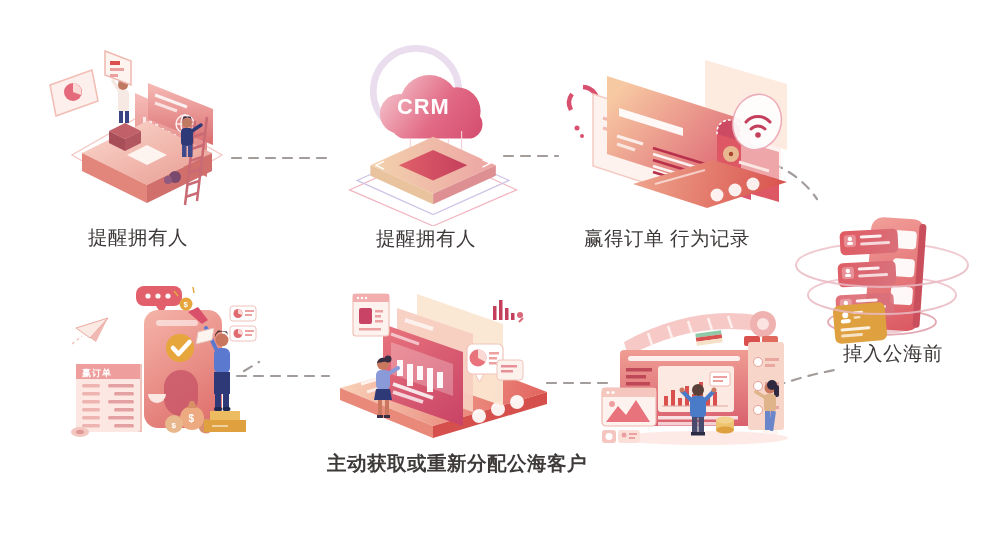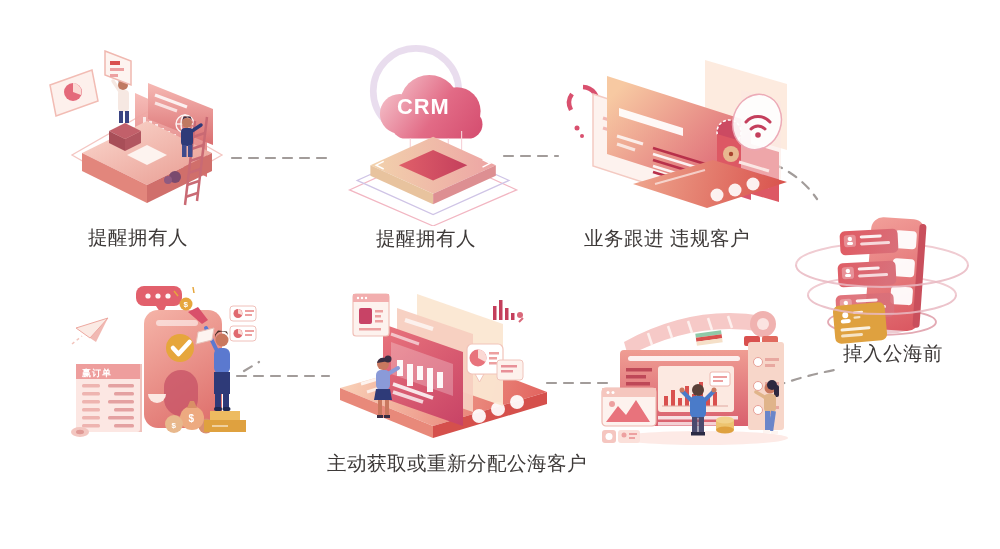--- a/index.html
+++ b/index.html
@@ -620,19 +620,19 @@
         <rect x="167" y="123" width="5" height="20" fill="#6a85c9"></rect>
         <rect x="173" y="123" width="5" height="20" transform="rotate(8 175 123)" fill="#6a85c9"></rect>
         <rect x="165" y="142" width="7" height="3" fill="#fdf4f0"></rect>
         <rect x="173" y="143" width="7" height="3" fill="#fdf4f0"></rect>
       </g>
     </svg>
   </figure>
 
   <div class="lbl" style="left:88px; top:224px;">提醒拥有人</div>
   <div class="lbl" style="left:376px; top:225px;">提醒拥有人</div>
-  <div class="lbl" style="left:584px; top:225px;">业务跟进 违规客户</div>
+  <div class="lbl" style="left:584px; top:225px;">赢得订单 行为记录</div>
   <div class="lbl two-line" style="left:843px; top:339px;">
     <span>掉入公海前</span>
   </div>
-  <div class="lbl" style="left:327px; top:450px;">主动获取或重新分配公海客户</div>
+  <div class="lbl" style="left:327px; top:450px;font-weight:bold;">主动获取或重新分配公海客户</div>
 
 </div>
 
 </body></html>

